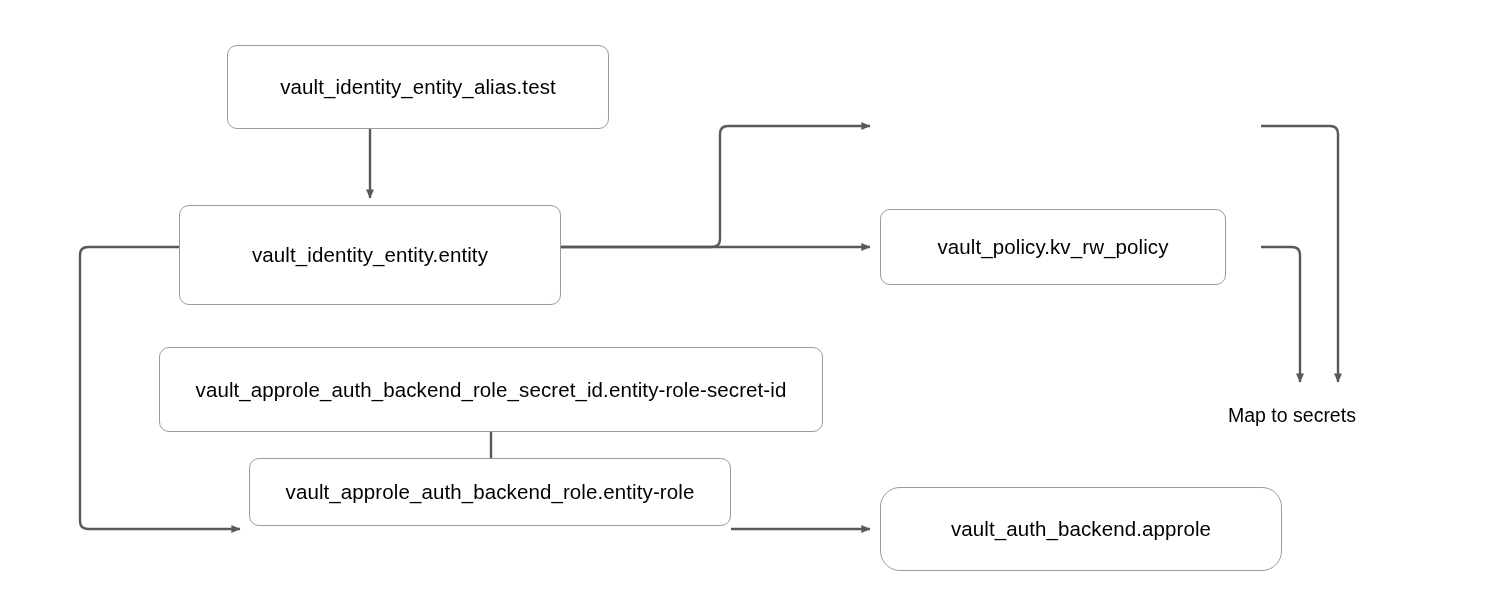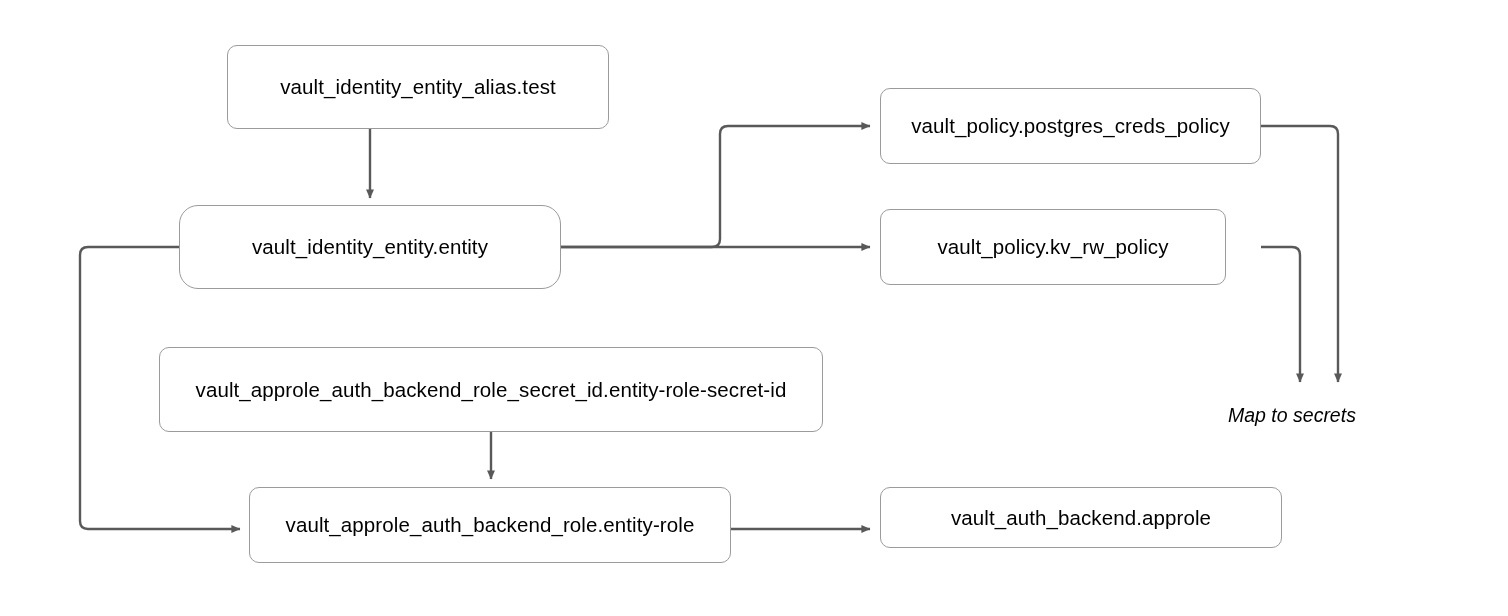--- a/index.html
+++ b/index.html
@@ -38,21 +38,20 @@
     font-size: 20.5px;
     letter-spacing: 0.1px;
     white-space: nowrap;
   }
   .node-label {
     display: block;
     padding: 0 10px;
   }
   .annotation {
     position: absolute;
-    font-style: italic;
     font-size: 19.5px;
     color: #000000;
     white-space: nowrap;
   }
 </style>
 </head>
 <body>
 
 <div id="canvas">
 
@@ -79,39 +78,36 @@
       <path d="M1261,126 L1330,126 Q1338,126 1338,134 L1338,382"></path>
 
       <path d="M1261,247 L1292,247 Q1300,247 1300,255 L1300,382"></path>
     </g>
   </svg>
 
   <div class="node" style="left:179px; top:45px; width:382px; height:84px;margin-left:48px;">
     <span class="node-label">vault_identity_entity_alias.test</span>
   </div>
 
-  <div class="node" style="left:179px; top:205px; width:382px; height:84px;border-radius:19px;">
+  <div class="node" style="left:179px; top:205px; width:382px; height:100px;">
     <span class="node-label">vault_identity_entity.entity</span>
   </div>
 
-  <div class="node" style="left:880px; top:88px; width:381px; height:76px;">
-    <span class="node-label">vault_policy.postgres_creds_policy</span>
-  </div>
 
   <div class="node" style="left:880px; top:209px; width:346px; height:76px;">
     <span class="node-label">vault_policy.kv_rw_policy</span>
   </div>
 
   <div class="node" style="left:159px; top:347px; width:664px; height:85px;align-items:center;">
     <span class="node-label">vault_approle_auth_backend_role_secret_id.entity-role-secret-id</span>
   </div>
 
-  <div class="node" style="left:249px; top:487px; width:482px; height:76px;">
+  <div class="node" style="left:249px; top:458px; width:482px; height:68px;">
     <span class="node-label">vault_approle_auth_backend_role.entity-role</span>
   </div>
 
-  <div class="node" style="left:880px; top:487px; width:402px; height:61px;">
+  <div class="node" style="left:880px; top:487px; width:402px; height:84px;border-radius:20px;">
     <span class="node-label">vault_auth_backend.approle</span>
   </div>
 
   <div class="annotation" style="left:1228px; top:404px;">Map to secrets</div>
 
 </div>
 
 </body></html>

